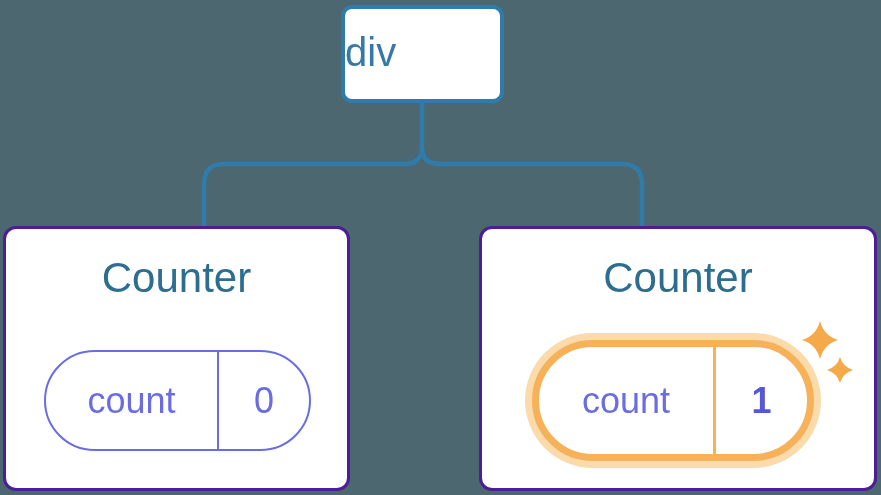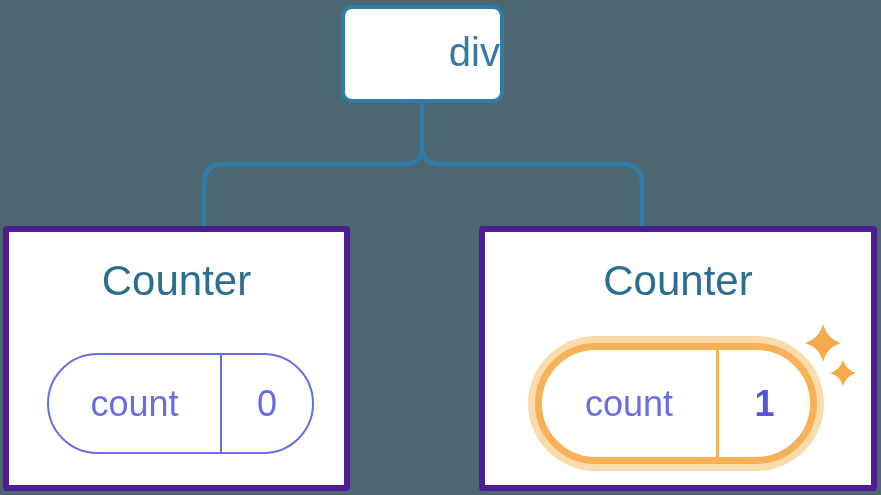--- a/index.html
+++ b/index.html
@@ -27,36 +27,36 @@
     left: 341px;
     top: 5px;
     width: 163px;
     height: 98px;
     box-sizing: border-box;
     background: #FFFFFF;
     border: 4px solid #2F7CAB;
     border-radius: 11px;
     display: flex;
     align-items: center;
-    justify-content: flex-end;
+    justify-content: flex-start;
   }
   .node-root-label {
     color: #3779A6;
     font-size: 40px;
     line-height: 1;
     padding-bottom: 4px;
   }
   .card {
     position: absolute;
     top: 226px;
     height: 265px;
     box-sizing: border-box;
     background: #FFFFFF;
-    border: 6px solid #4c1d95;
-    border-radius: 4px;
+    border: 3px solid #4c1d95;
+    border-radius: 13px;
   }
   .card-left  { left: 3px;   width: 347px; }
   .card-right { left: 479px; width: 398px; }
   .card-title {
     position: absolute;
     top: 26px;
     left: 0;
     width: 100%;
     text-align: center;
     color: #2D6E90;

